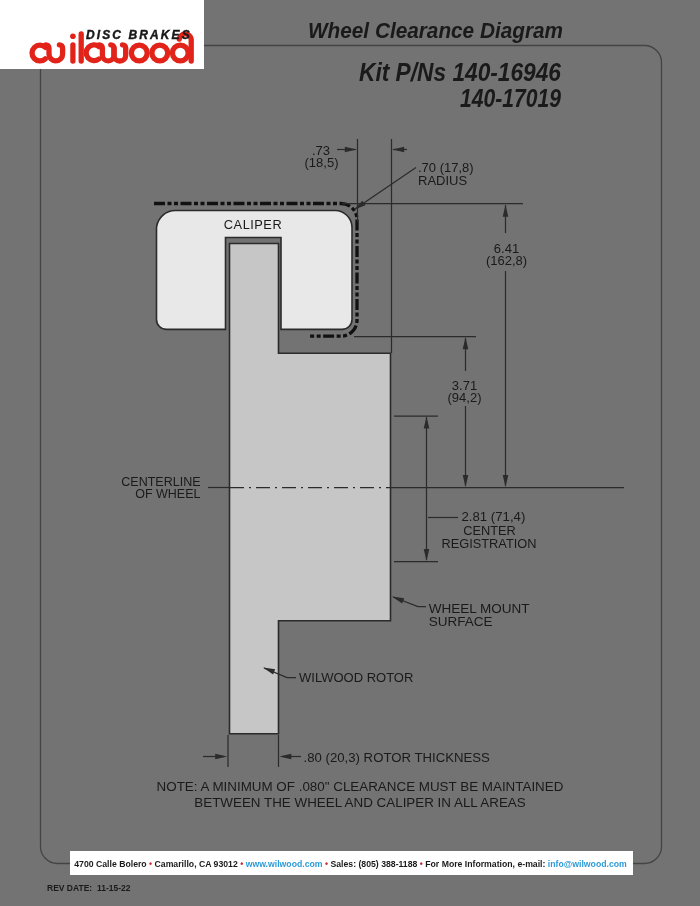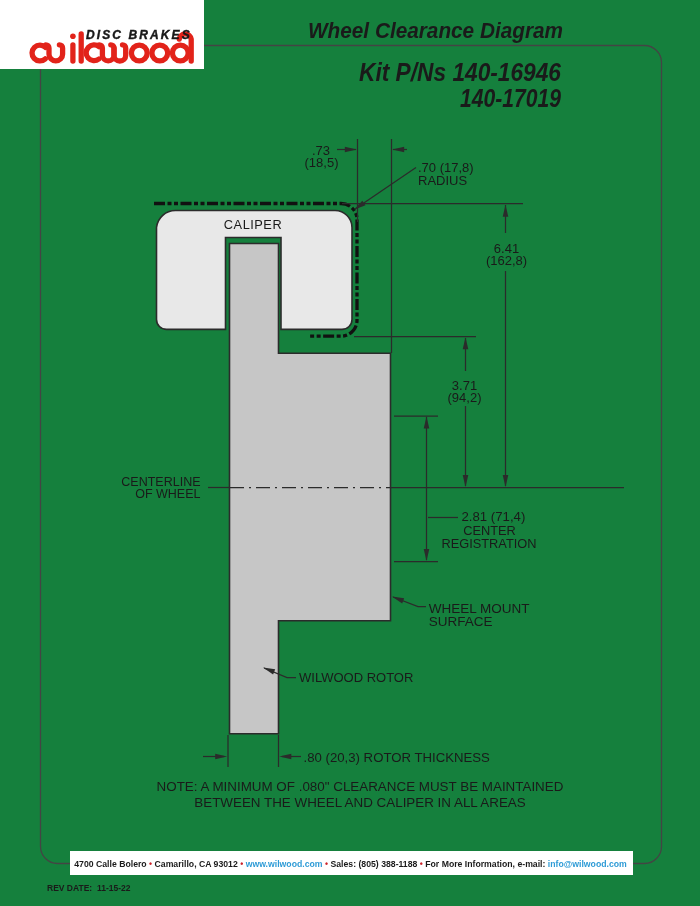--- a/index.html
+++ b/index.html
@@ -1,16 +1,16 @@
 <!DOCTYPE html>
 <html><head>
 <meta charset="utf-8">
 <style>
   html,body{margin:0;padding:0;background:#fff;}
-  #page{position:relative;width:700px;height:906px;background:#15803d;overflow:hidden;
+  #page{position:relative;width:700px;height:906px;background:#737373;overflow:hidden;
         font-family:"Liberation Sans", sans-serif;}
   svg{position:absolute;left:0;top:0;}
   text{font-family:"Liberation Sans", sans-serif;fill:#1a1a1a;}
 </style>
 </head>
 <body>
 <div id="page">
 <svg width="700" height="906" viewBox="0 0 700 906">
 
   <rect x="40.5" y="45.5" width="621" height="818" rx="17" ry="17" fill="none" stroke="#444" stroke-width="1.3"></rect>

